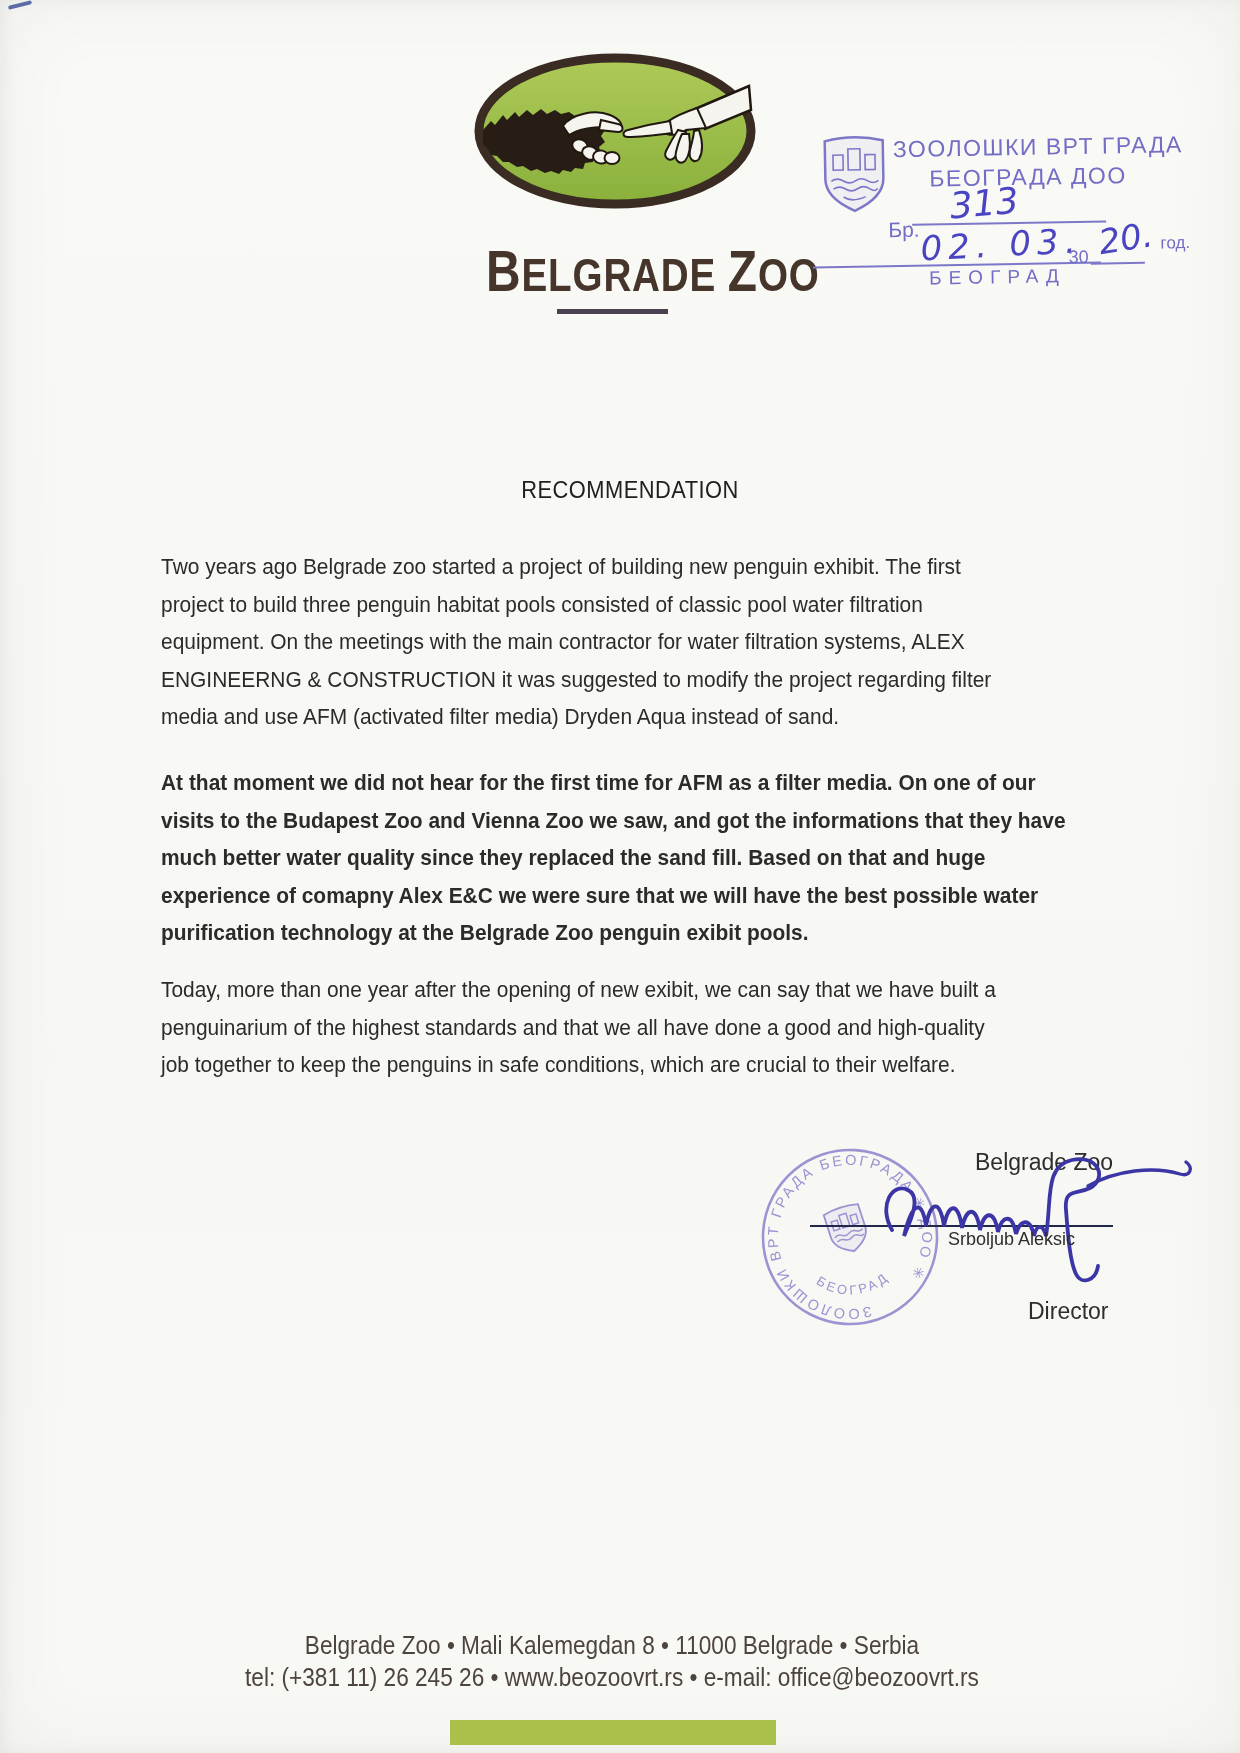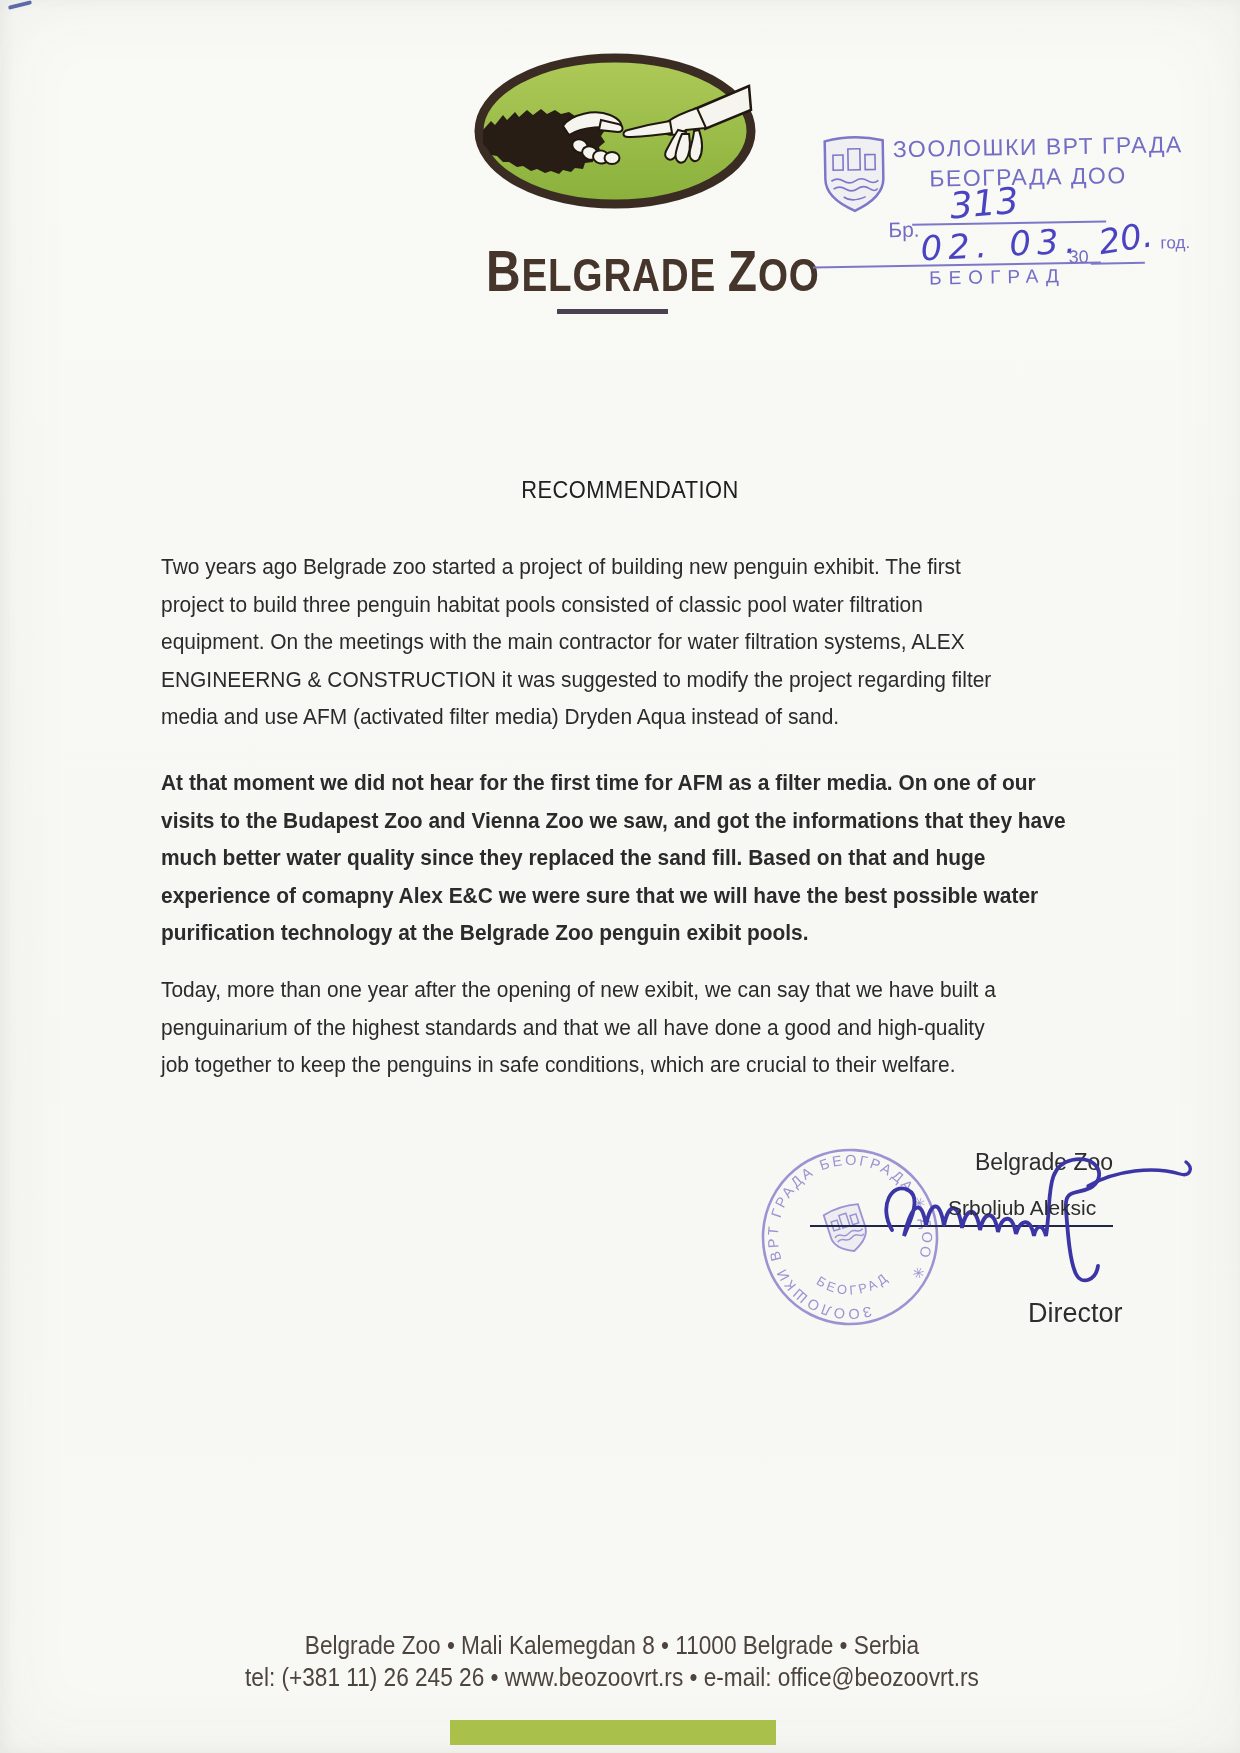--- a/index.html
+++ b/index.html
@@ -44,22 +44,22 @@
                font-size:23px; letter-spacing:0.5px; color:#202020; white-space:nowrap;
                transform:scaleX(0.95); transform-origin:50% 0; }
   .para { position:absolute; left:161px; width:950px; }
   .bodyline { font-size:22.5px; line-height:37.5px; color:#2b2b2b; white-space:nowrap;
               transform:scaleX(0.93); transform-origin:0 50%; }
   .p1 { top:548px; } .p2 { top:764px;font-weight:bold; } .p3 { top:971px; }
 
   
   .sig-org   { position:absolute; left:975px;  top:1149px; font-size:23px; color:#2d2d2d; }
   .sig-line  { position:absolute; left:810px;  top:1225px; width:303px; border-top:2px solid #20284a; }
-  .sig-name  { position:absolute; left:948px;  top:1196px; font-size:21px; color:#2d2d2d; }
-  .sig-role  { position:absolute; left:1028px; top:1298px; font-size:27px; color:#2d2d2d; }
+  .sig-name  { position:absolute; left:948px;  top:1229px; font-size:18px; color:#2d2d2d; }
+  .sig-role  { position:absolute; left:1028px; top:1298px; font-size:23px; color:#2d2d2d; }
   .round-stamp { position:absolute; left:755px; top:1142px; width:190px; height:190px;
                  transform:rotate(-18deg); opacity:0.85; }
   .sig-svg   { position:absolute; left:876px; top:1144px; width:330px; height:160px; }
 
   
   .footer-line { position:absolute; left:-8px; width:1240px; text-align:center; color:#4e443e;
                  font-size:26px; white-space:nowrap; transform:scaleX(0.87); transform-origin:50% 0; }
   .f1 { top:1630px; } .f2 { top:1662px; }
   .green-bar { position:absolute; left:450px; top:1720px; width:326px; height:25px; background:#a9c04b; }
 

